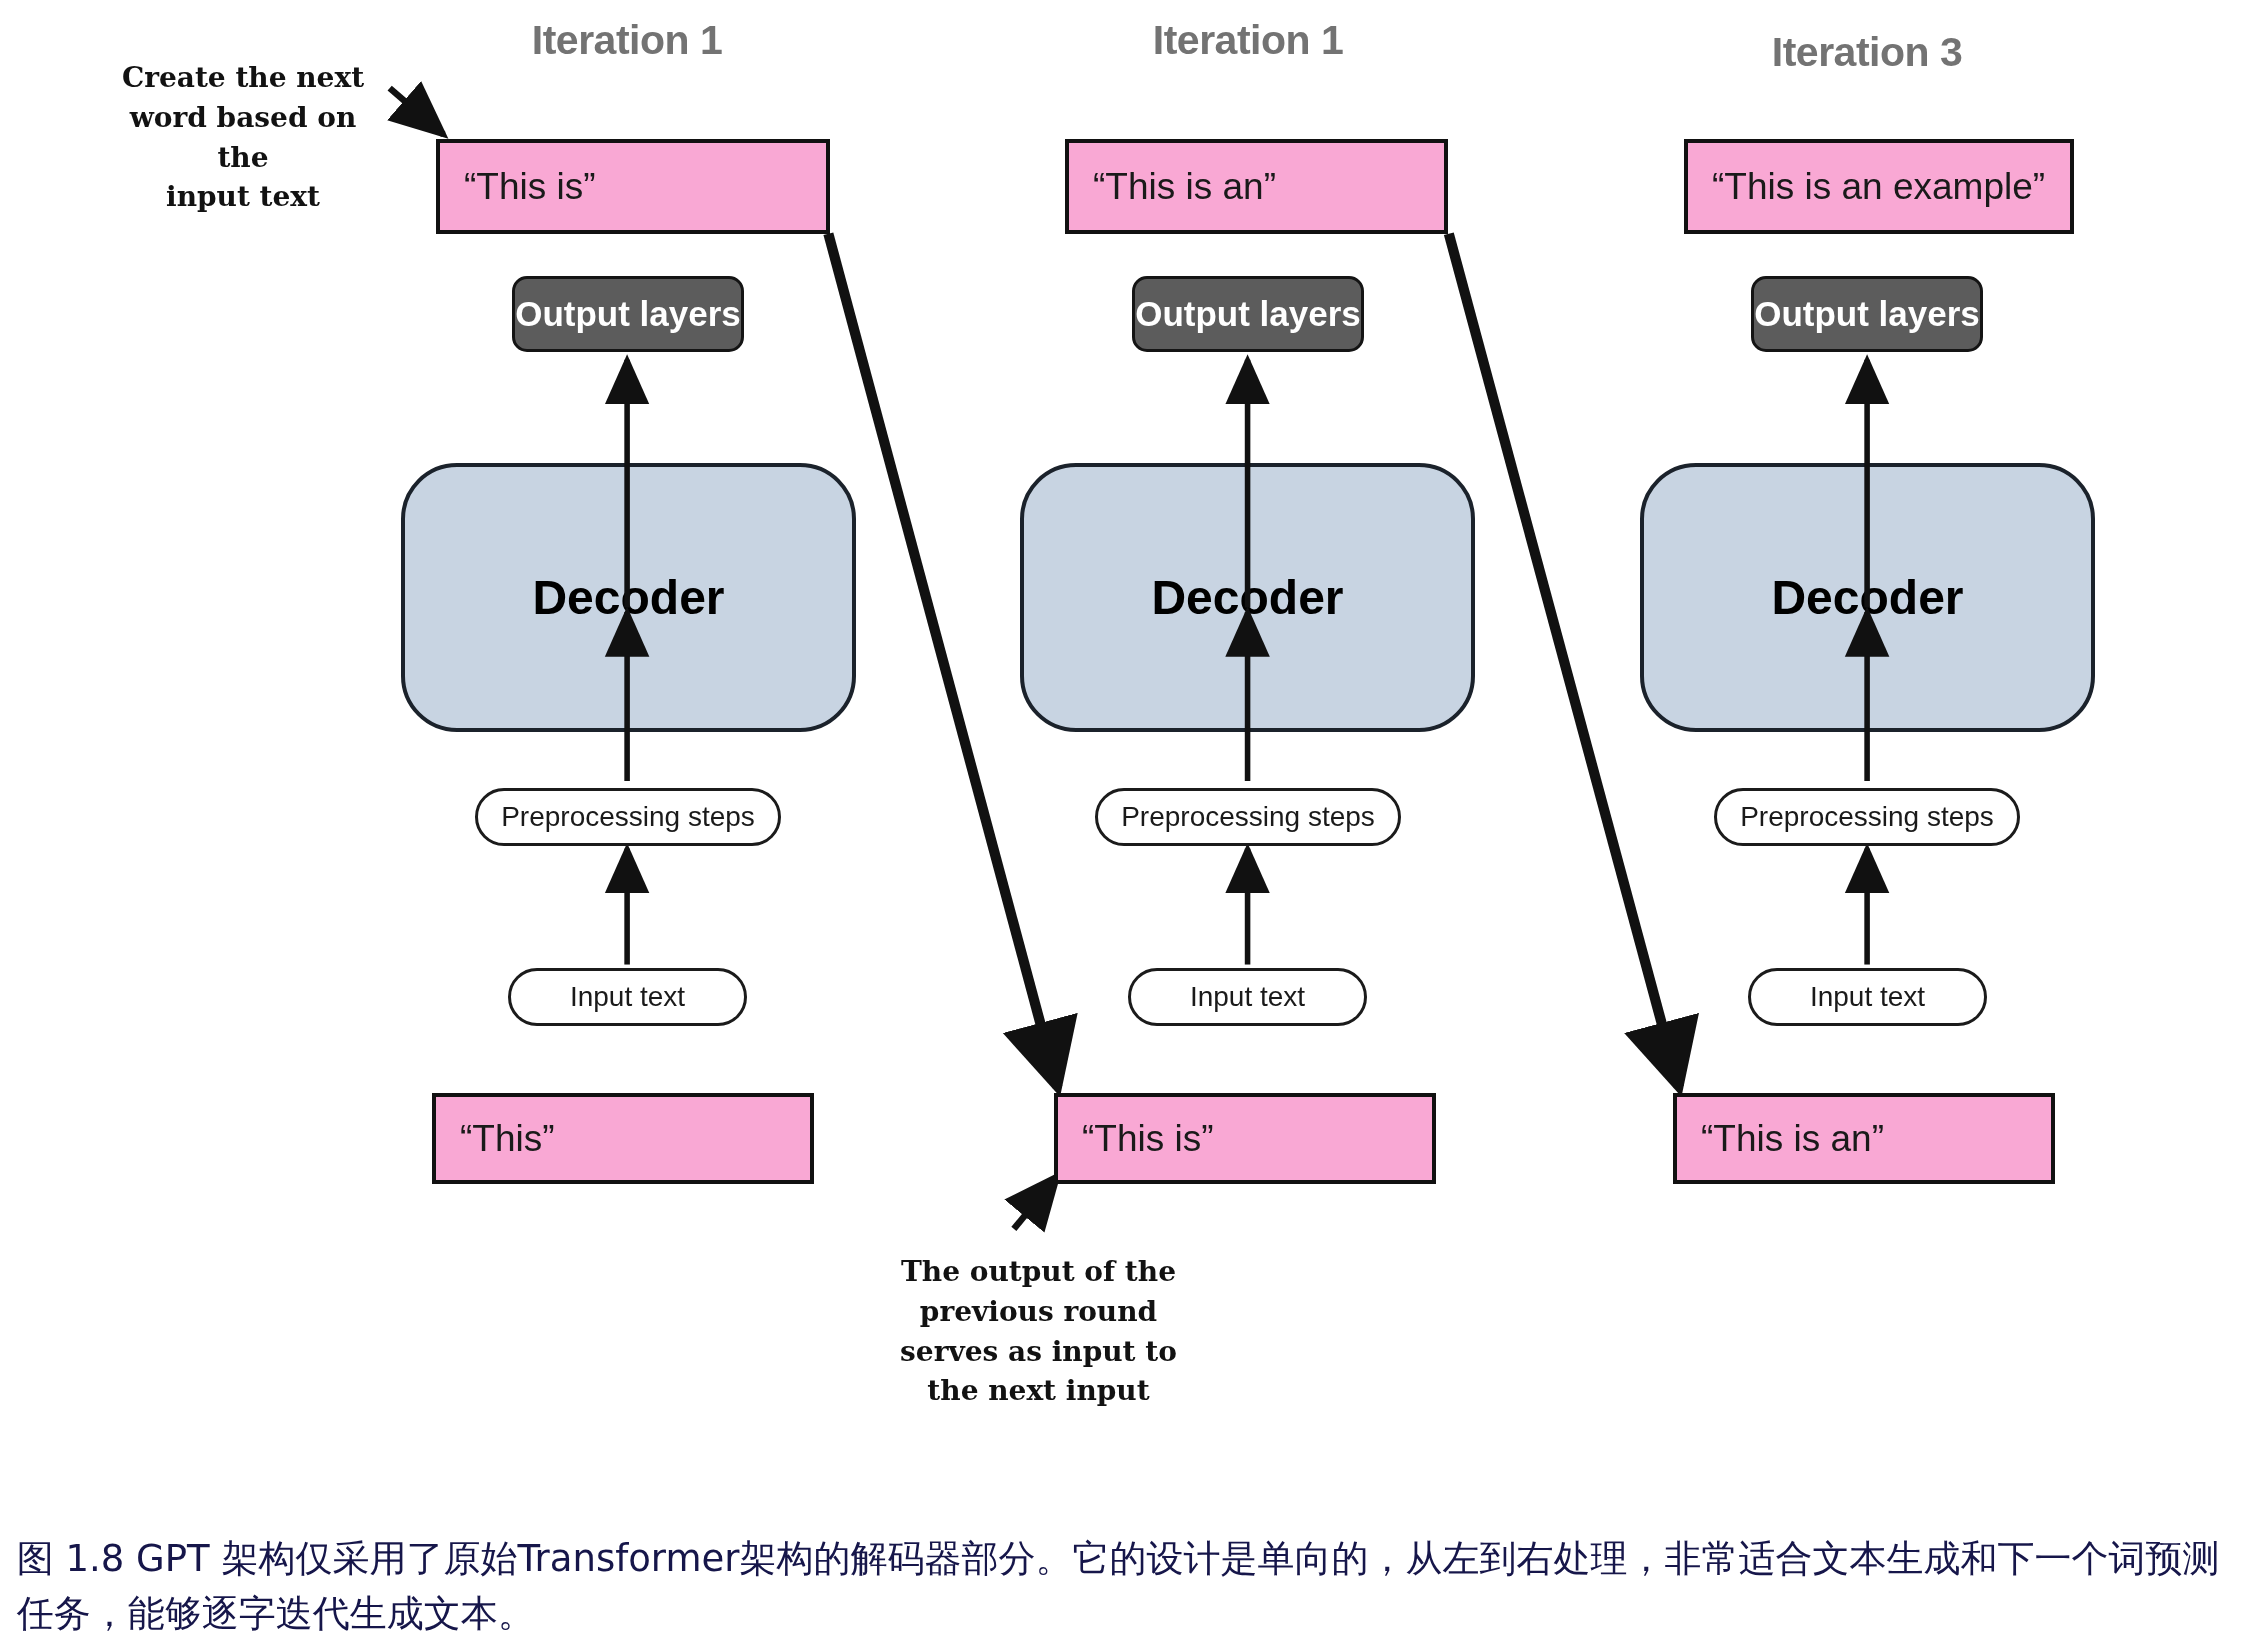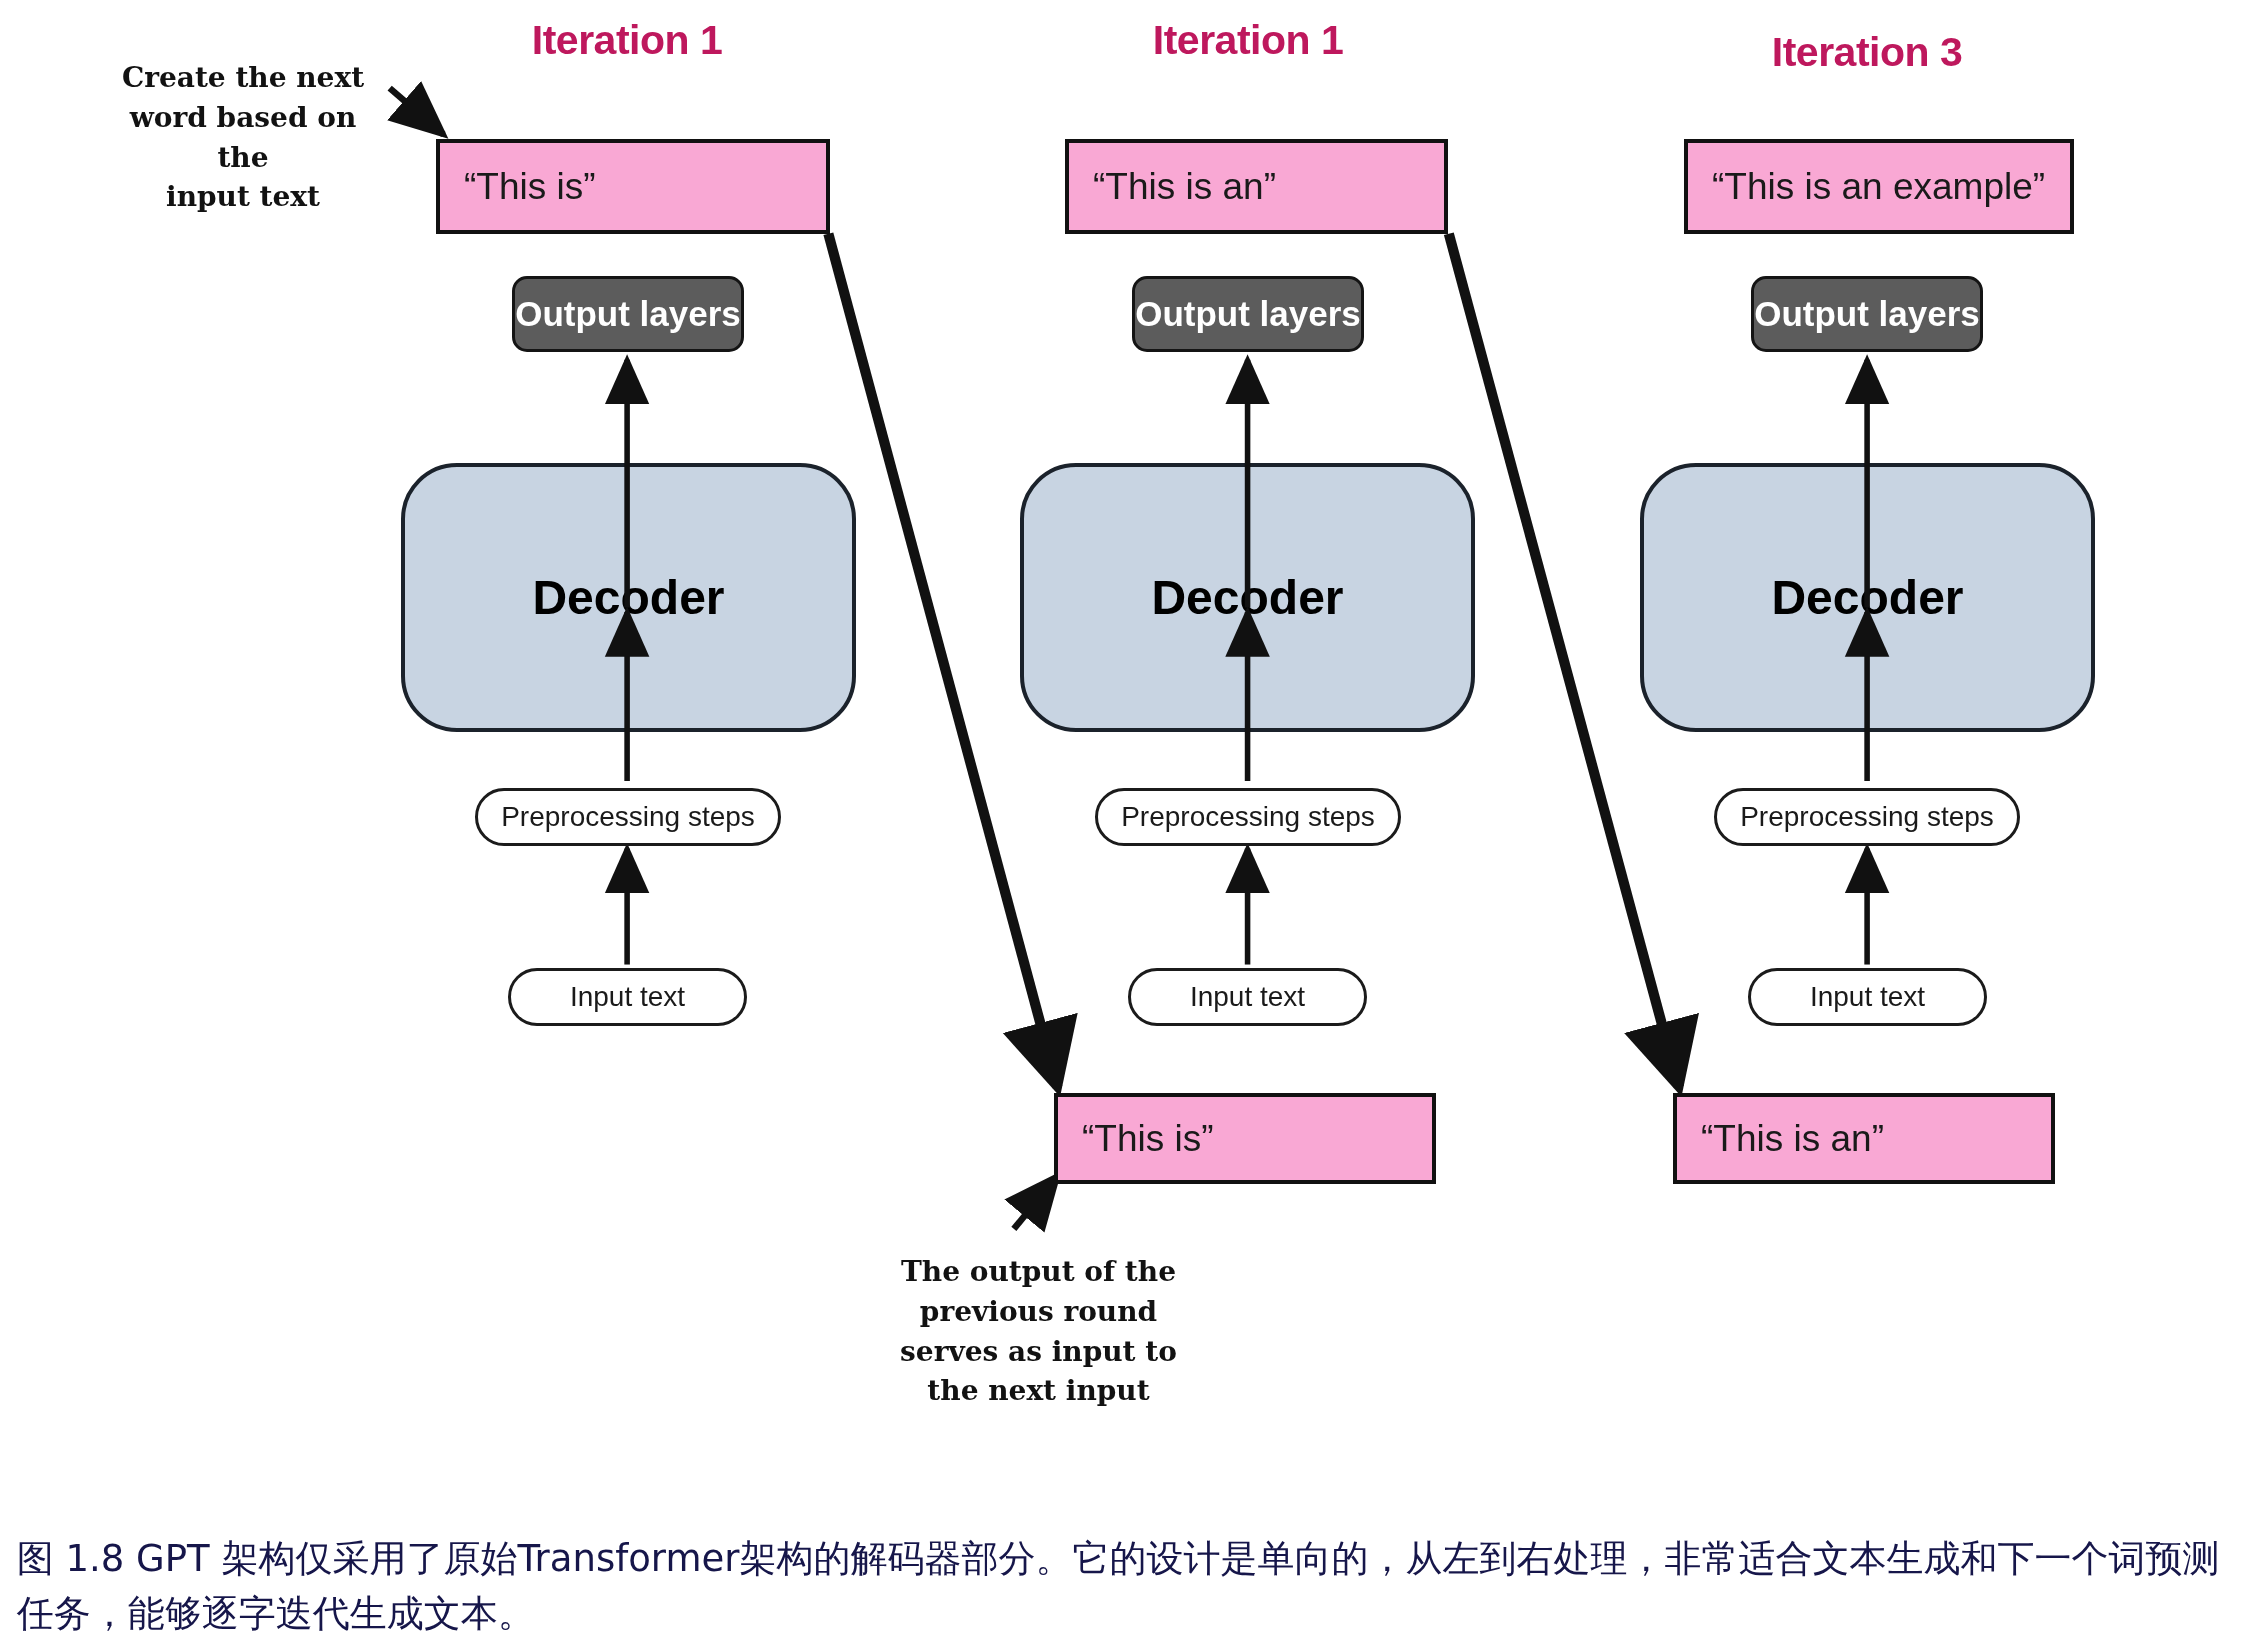--- a/index.html
+++ b/index.html
@@ -30,21 +30,21 @@
     height: 1649px;
     pointer-events: none;
     z-index: 5;
   }
 
   
   .col-header {
     position: absolute;
     font-size: 41px;
     font-weight: bold;
-    color: #be185d;
+    color: #737373;
     letter-spacing: -0.5px;
     white-space: nowrap;
     text-align: center;
     transform: translateX(-50%);
     font-family: "Liberation Sans", sans-serif;
   }
 
   
   .text-box {
     position: absolute;
@@ -189,20 +189,21 @@
   <div class="text-box" style="left:436px; top:139px; width:394px; height:95px;">“This is”</div>
 
   <div class="output-layers" style="left:512px; top:276px; width:232px; height:76px;">Output layers</div>
 
   <div class="decoder" style="left:401px; top:419px; width:455px; height:269px;">Decoder</div>
 
   <div class="pill" style="left:475px; top:788px; width:306px; height:58px;">Preprocessing steps</div>
 
   <div class="pill" style="left:508px; top:968px; width:239px; height:58px;">Input text</div>
 
+  <div class="text-box" style="left:432px; top:1093px; width:382px; height:91px;">“This”</div>
 
   <div class="text-box" style="left:1065px; top:139px; width:383px; height:95px;">“This is an”</div>
 
   <div class="output-layers" style="left:1132px; top:276px; width:232px; height:76px;">Output layers</div>
 
   <div class="decoder" style="left:1020px; top:419px; width:455px; height:269px;">Decoder</div>
 
   <div class="pill" style="left:1095px; top:788px; width:306px; height:58px;">Preprocessing steps</div>
 
   <div class="pill" style="left:1128px; top:968px; width:239px; height:58px;">Input text</div>

